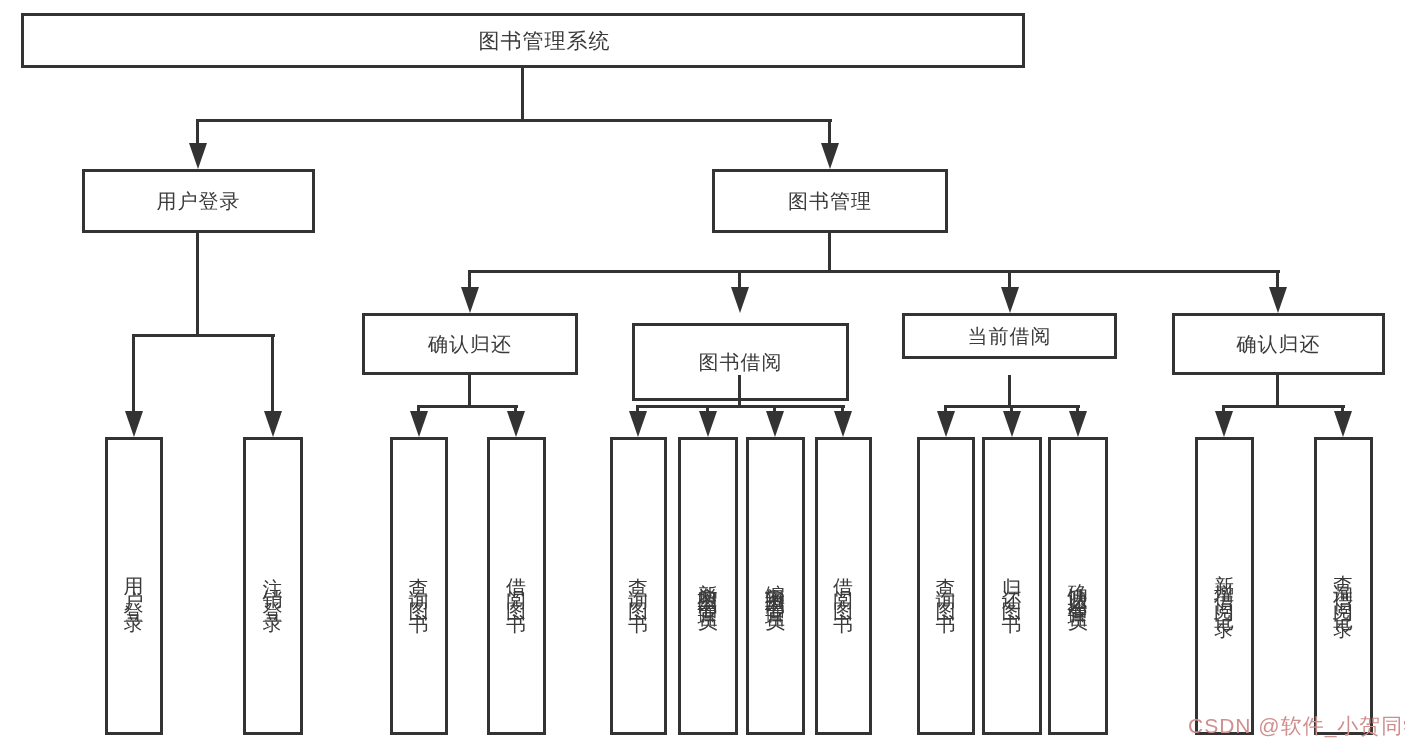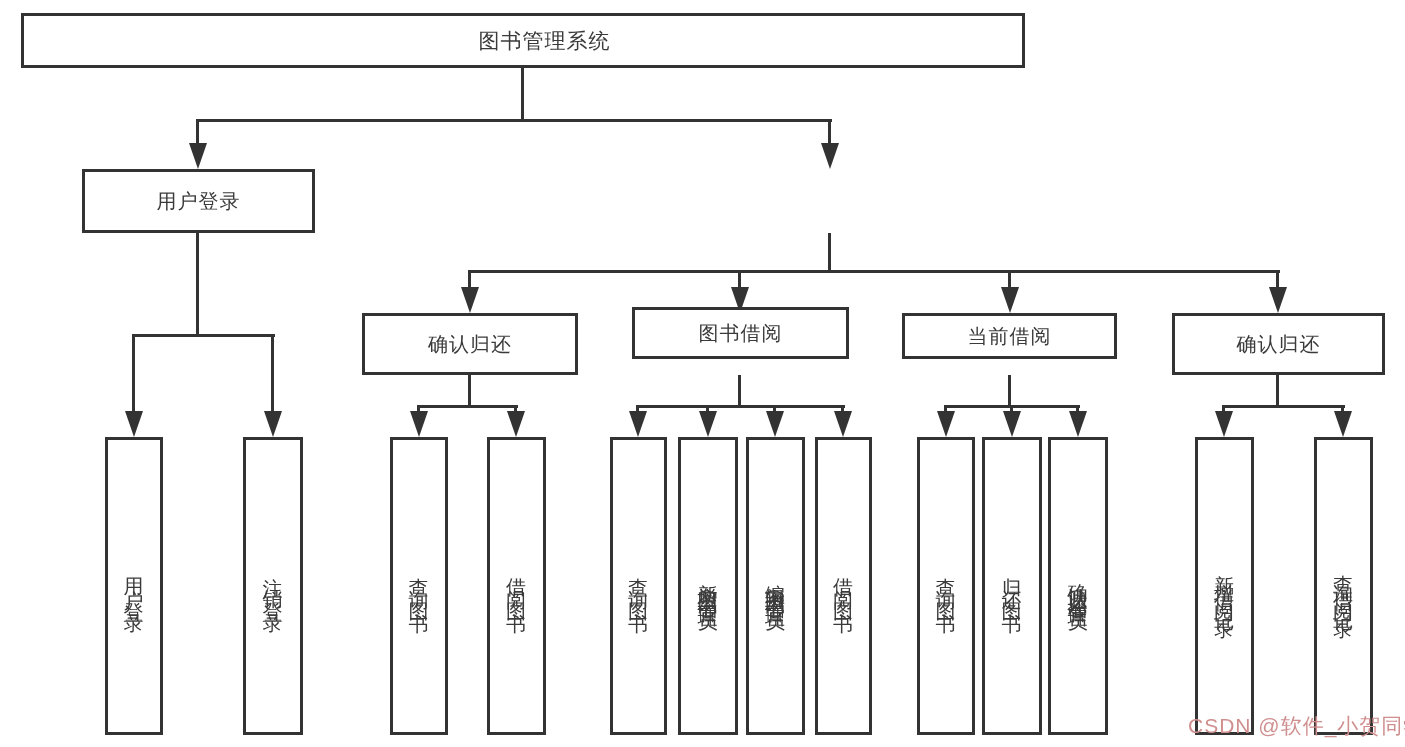--- a/index.html
+++ b/index.html
@@ -73,20 +73,23 @@
   <div class="line" style="left:521px;top:68px;width:3px;height:53px"></div>
   <div class="line" style="left:197px;top:119px;width:635px;height:3px"></div>
   <div class="line" style="left:196px;top:119px;width:3px;height:30px"></div>
   <div class="tri" style="left:189px;top:143px"></div>
   <div class="line" style="left:828px;top:119px;width:3px;height:30px"></div>
   <div class="tri" style="left:821px;top:143px"></div>
 
   <div class="box" style="left:82px;top:169px;width:233px;height:64px">
     <span>用户登录</span>
   </div>
+  <div class="box" style="left:712px;top:169px;width:236px;height:64px">
+    <span>图书管理</span>
+  </div>
 
   <div class="line" style="left:196px;top:233px;width:3px;height:104px"></div>
   <div class="line" style="left:132px;top:334px;width:143px;height:3px"></div>
   <div class="line" style="left:132px;top:334px;width:3px;height:80px"></div>
   <div class="tri" style="left:125px;top:411px"></div>
   <div class="line" style="left:271px;top:334px;width:3px;height:80px"></div>
   <div class="tri" style="left:264px;top:411px"></div>
 
   <div class="line" style="left:828px;top:233px;width:3px;height:39px"></div>
   <div class="line" style="left:468px;top:270px;width:812px;height:3px"></div>
@@ -95,21 +98,21 @@
   <div class="line" style="left:738px;top:270px;width:3px;height:22px"></div>
   <div class="tri" style="left:731px;top:287px"></div>
   <div class="line" style="left:1008px;top:270px;width:3px;height:22px"></div>
   <div class="tri" style="left:1001px;top:287px"></div>
   <div class="line" style="left:1276px;top:270px;width:3px;height:22px"></div>
   <div class="tri" style="left:1269px;top:287px"></div>
 
   <div class="box" style="left:362px;top:313px;width:216px;height:62px">
     <span>确认归还</span>
   </div>
-  <div class="box" style="left:632px;top:307px;width:217px;height:52px">
+  <div class="box" style="left:632px;top:323px;width:217px;height:78px">
     <span>图书借阅</span>
   </div>
   <div class="box" style="left:902px;top:313px;width:215px;height:46px">
     <span>当前借阅</span>
   </div>
   <div class="box" style="left:1172px;top:313px;width:213px;height:62px">
     <span>确认归还</span>
   </div>
 
   <div class="line" style="left:468px;top:375px;width:3px;height:32px"></div>

